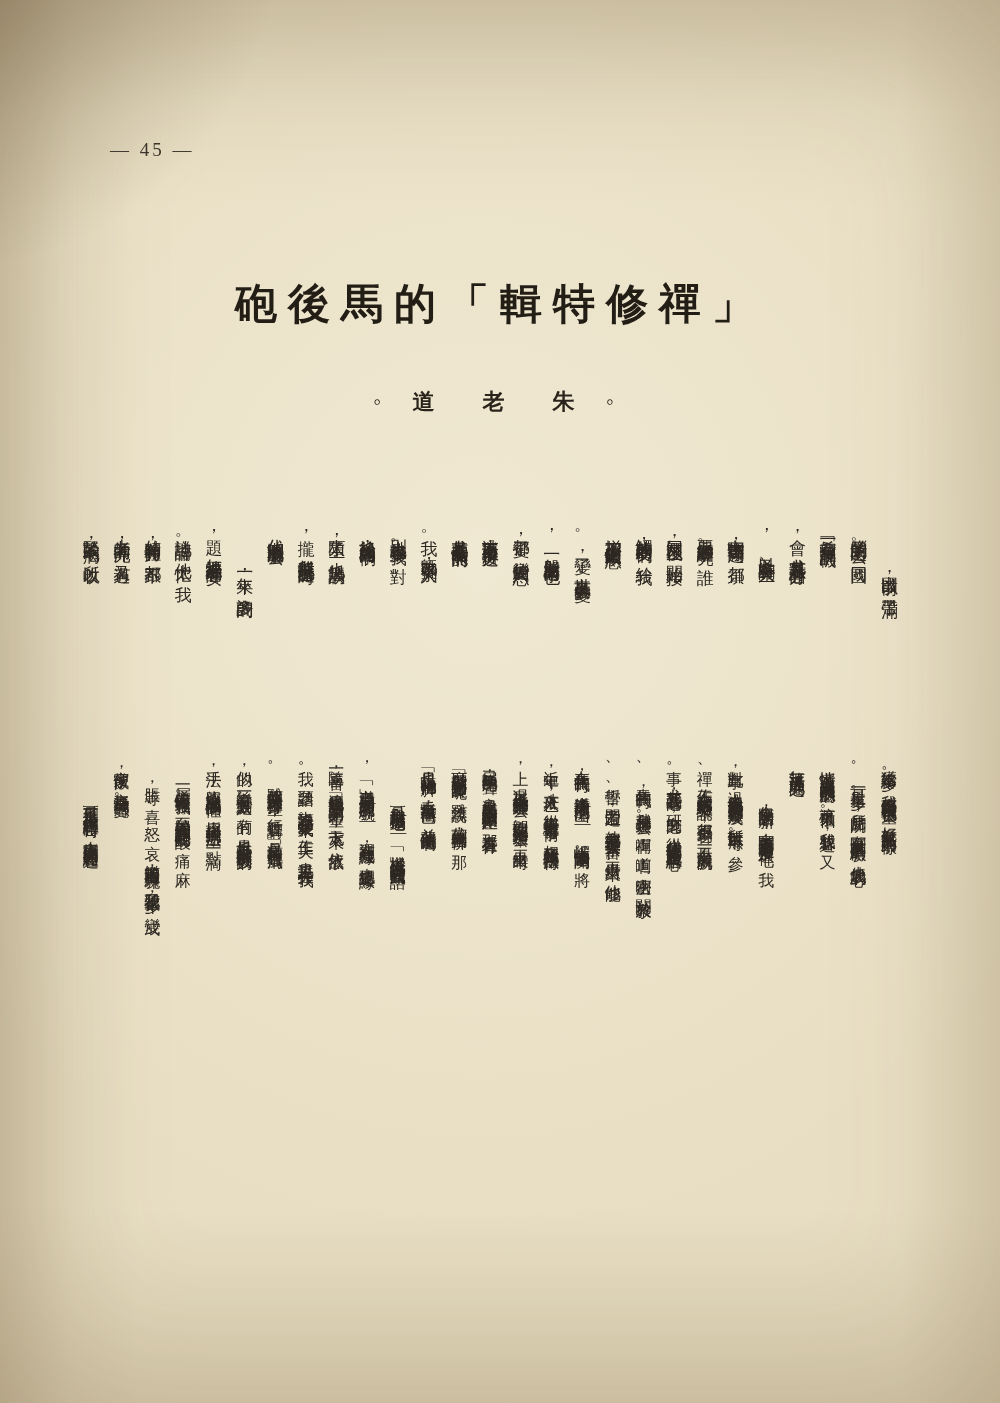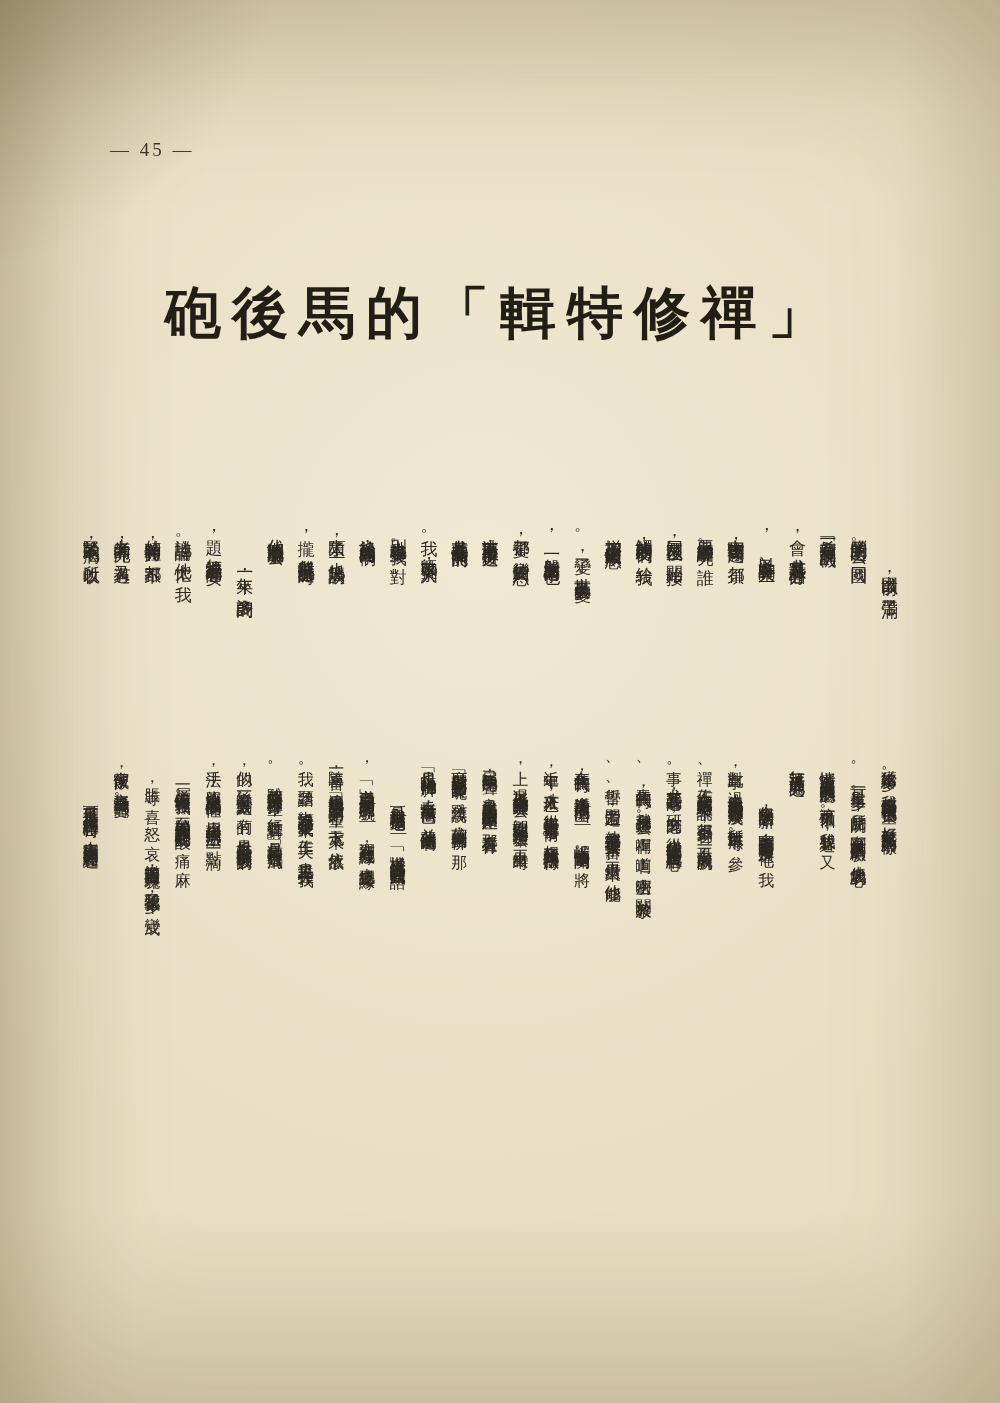--- a/index.html
+++ b/index.html
@@ -21,21 +21,21 @@
     position:absolute;left:0;top:0;width:320px;height:260px;
     background:radial-gradient(circle at -60px -70px, rgba(80,62,34,0.38), rgba(80,62,34,0.12) 45%, rgba(80,62,34,0) 68%);
     pointer-events:none;
   }
   .page-number{
     position:absolute;left:110px;top:139px;
     font-size:19px;letter-spacing:3px;color:#3b342a;white-space:nowrap;
   }
   .title{
     position:absolute;left:0;top:276px;width:1000px;
-    text-align:center;font-size:56px;font-weight:600;
+    text-align:center;font-size:42px;font-weight:600;
     letter-spacing:11px;color:#221d15;white-space:nowrap;
   }
   .author{
     position:absolute;left:0;top:387px;width:1000px;
     text-align:center;font-size:22px;font-weight:600;
     letter-spacing:13px;color:#2a241c;white-space:nowrap;
   }
   .vblock{
     position:absolute;
     writing-mode:vertical-rl;
@@ -72,20 +72,21 @@
 <body>
 
 <div class="page">
 
   <div class="corner-shadow"></div>
 
   <div class="page-number">— 45 —</div>
 
   <div class="title">砲後馬的「輯特修禪」</div>
 
+  <div class="author">◦ 道　老　朱 ◦</div>
 
   <div id="upper-block" class="vblock">
       <div class="col">　　出國以前，帶了滿</div>
       <div class="col">腦子的問題出去。囘國</div>
       <div class="col">希望有一「整訓」的機</div>
       <div class="col">會，尤其是對身心方面</div>
       <div class="col">，以及許多有關人生、</div>
       <div class="col">宇宙物理等問題，都須</div>
       <div class="col">要與老師詳細研究。誰</div>
       <div class="col">知囘來以後，一開始接</div>

